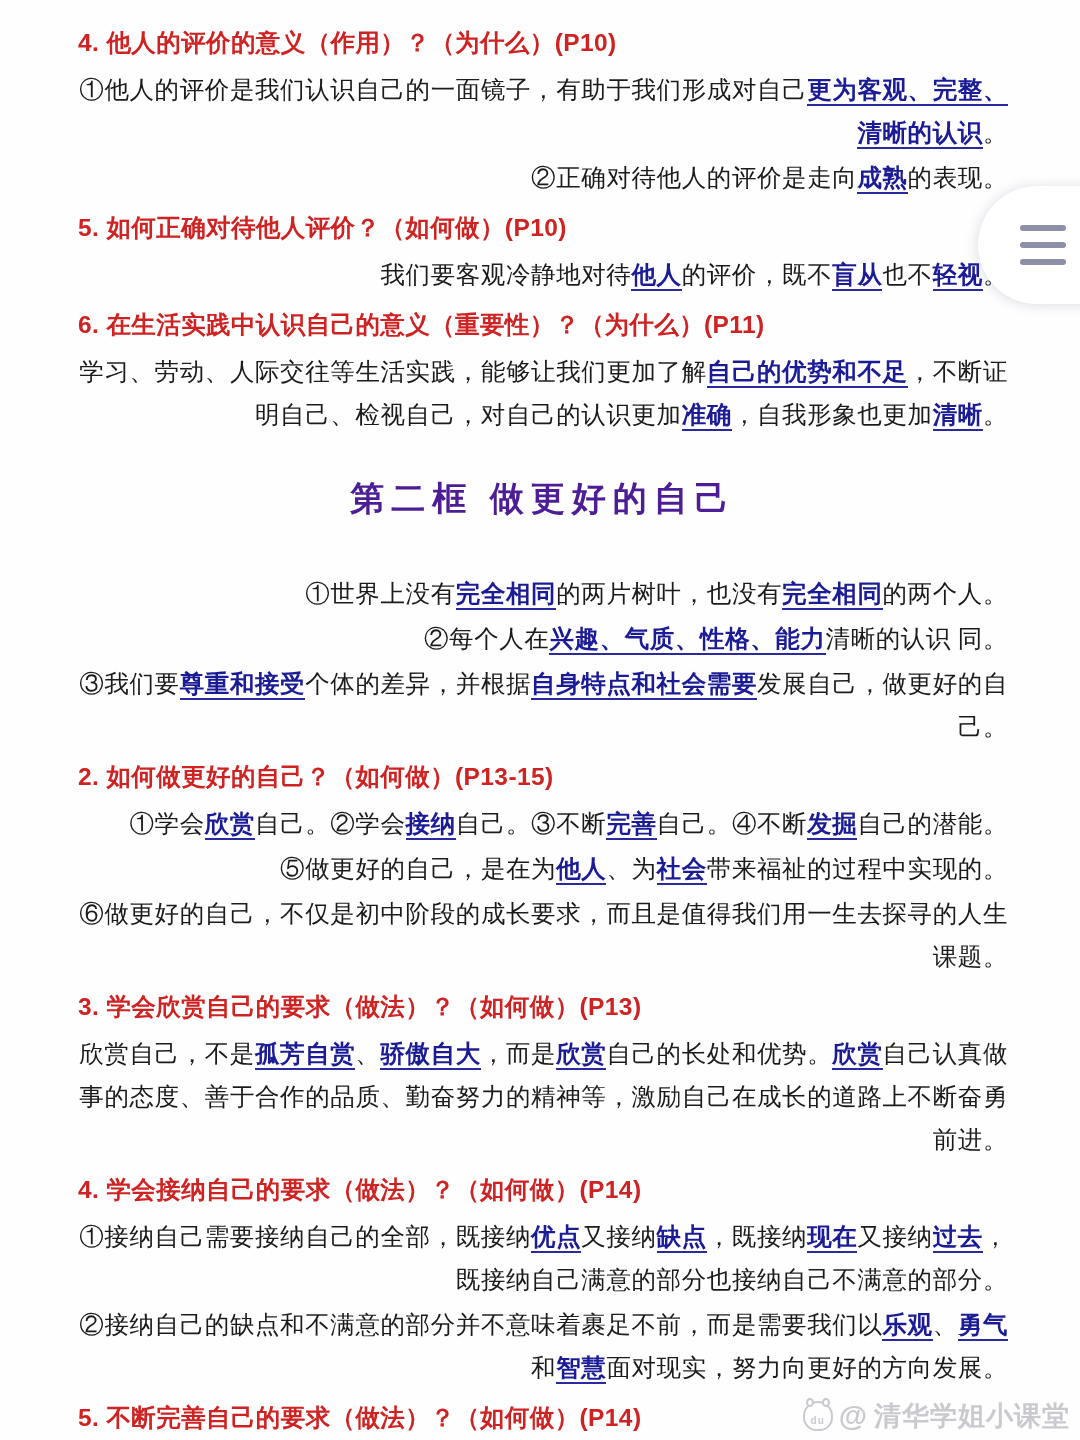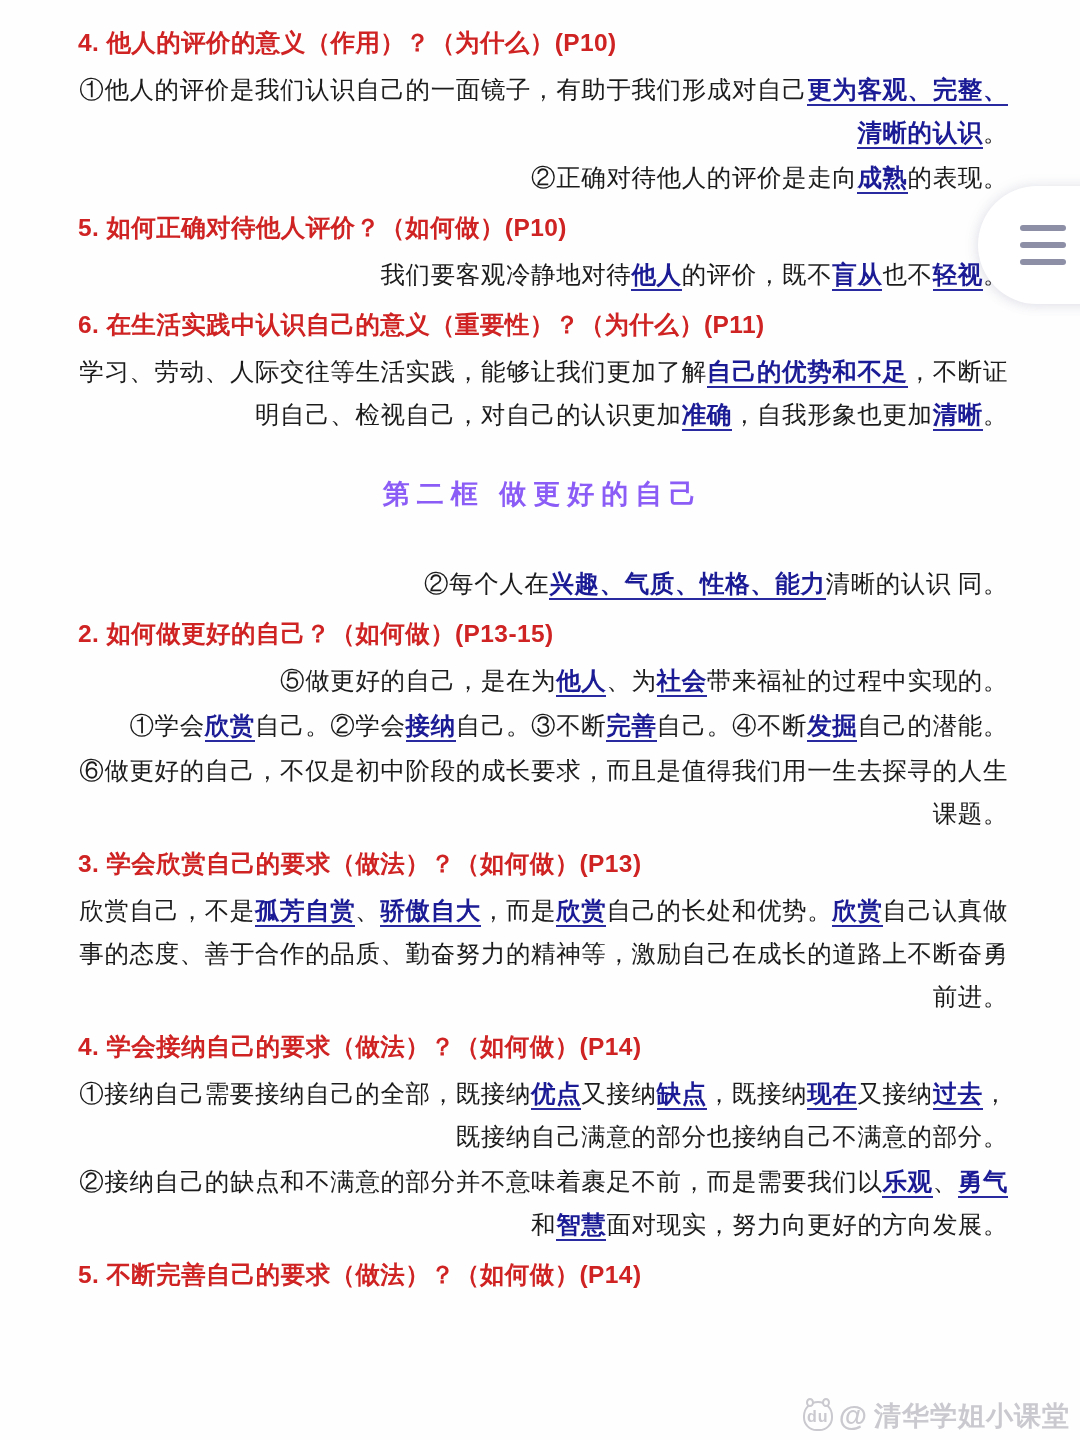--- a/index.html
+++ b/index.html
@@ -65,23 +65,23 @@
   }
 
   .u {
     color: #1b1b96;
     font-weight: bold;
     border-bottom: 2px solid #2a2aa0;
     padding-bottom: 1px;
   }
 
   .section-title {
-    color: #8b5cf6;
-    font-weight: bold;
-    font-size: 27px;
+    color: #4c1d95;
+    font-weight: bold;
+    font-size: 34px;
     letter-spacing: 7px;
     text-align: center;
     margin: 40px 0 50px 0;
     font-family: "Liberation Sans", "DejaVu Sans", sans-serif;
   }
 
   
   .fab {
     position: absolute;
     right: 0px;
@@ -125,21 +125,21 @@
     font-family: "Liberation Sans", "DejaVu Sans", sans-serif;
     user-select: none;
   }
   .wm-paw {
     width: 30px;
     height: 30px;
     border: 2.5px solid #c9c9cf;
     border-radius: 50% 50% 45% 45%;
     position: relative;
     box-sizing: border-box;
-    font-size: 16px;
+    font-size: 10px;
     color: #c9c9cf;
     display: flex;
     align-items: flex-end;
     justify-content: center;
     padding-bottom: 3px;
     font-weight: bold;
   }
   .wm-paw::before,
   .wm-paw::after {
     content: "";
@@ -181,29 +181,35 @@
       </p>
 
       <div class="q">6. 在生活实践中认识自己的意义（重要性）？（为什么）(P11)</div>
       <p class="line para">
         <span>学习、劳动、人际交往等生活实践，能够让我们更加了解</span><span class="u">自己的优势和不足</span><span>，不断证明自己、检视自己，对自己的认识更加</span><span class="u">准确</span><span>，自我形象也更加</span><span class="u">清晰</span><span>。</span>
       </p>
 
       <div class="section-title">第二框 做更好的自己</div>
 
       <p class="line para">
+        <span>①世界上没有</span><span class="u">完全相同</span><span>的两片树叶，也没有</span><span class="u">完全相同</span><span>的两个人。</span>
+      </p>
+      <p class="line para">
         <span>②每个人在</span><span class="u">兴趣、气质、性格、能力</span><span>清晰的认识 同。</span>
       </p>
+      <p class="line para">
+        <span>③我们要</span><span class="u">尊重和接受</span><span>个体的差异，并根据</span><span class="u">自身特点和社会需要</span><span>发展自己，做更好的自己。</span>
+      </p>
 
       <div class="q">2. 如何做更好的自己？（如何做）(P13-15)</div>
       <p class="line para">
+        <span>①学会</span><span class="u">欣赏</span><span>自己。②学会</span><span class="u">接纳</span><span>自己。③不断</span><span class="u">完善</span><span>自己。④不断</span><span class="u">发掘</span><span>自己的潜能。</span>
+      </p>
+      <p class="line para">
         <span>⑤做更好的自己，是在为</span><span class="u">他人</span><span>、为</span><span class="u">社会</span><span>带来福祉的过程中实现的。</span>
-      </p>
-      <p class="line para">
-        <span>①学会</span><span class="u">欣赏</span><span>自己。②学会</span><span class="u">接纳</span><span>自己。③不断</span><span class="u">完善</span><span>自己。④不断</span><span class="u">发掘</span><span>自己的潜能。</span>
       </p>
       <p class="line para">
         <span>⑥做更好的自己，不仅是初中阶段的成长要求，而且是值得我们用一生去探寻的人生课题。</span>
       </p>
 
       <div class="q">3. 学会欣赏自己的要求（做法）？（如何做）(P13)</div>
       <p class="line para">
         <span>欣赏自己，不是</span><span class="u">孤芳自赏</span><span>、</span><span class="u">骄傲自大</span><span>，而是</span><span class="u">欣赏</span><span>自己的长处和优势。</span><span class="u">欣赏</span><span>自己认真做事的态度、善于合作的品质、勤奋努力的精神等，激励自己在成长的道路上不断奋勇前进。</span>
       </p>
 

